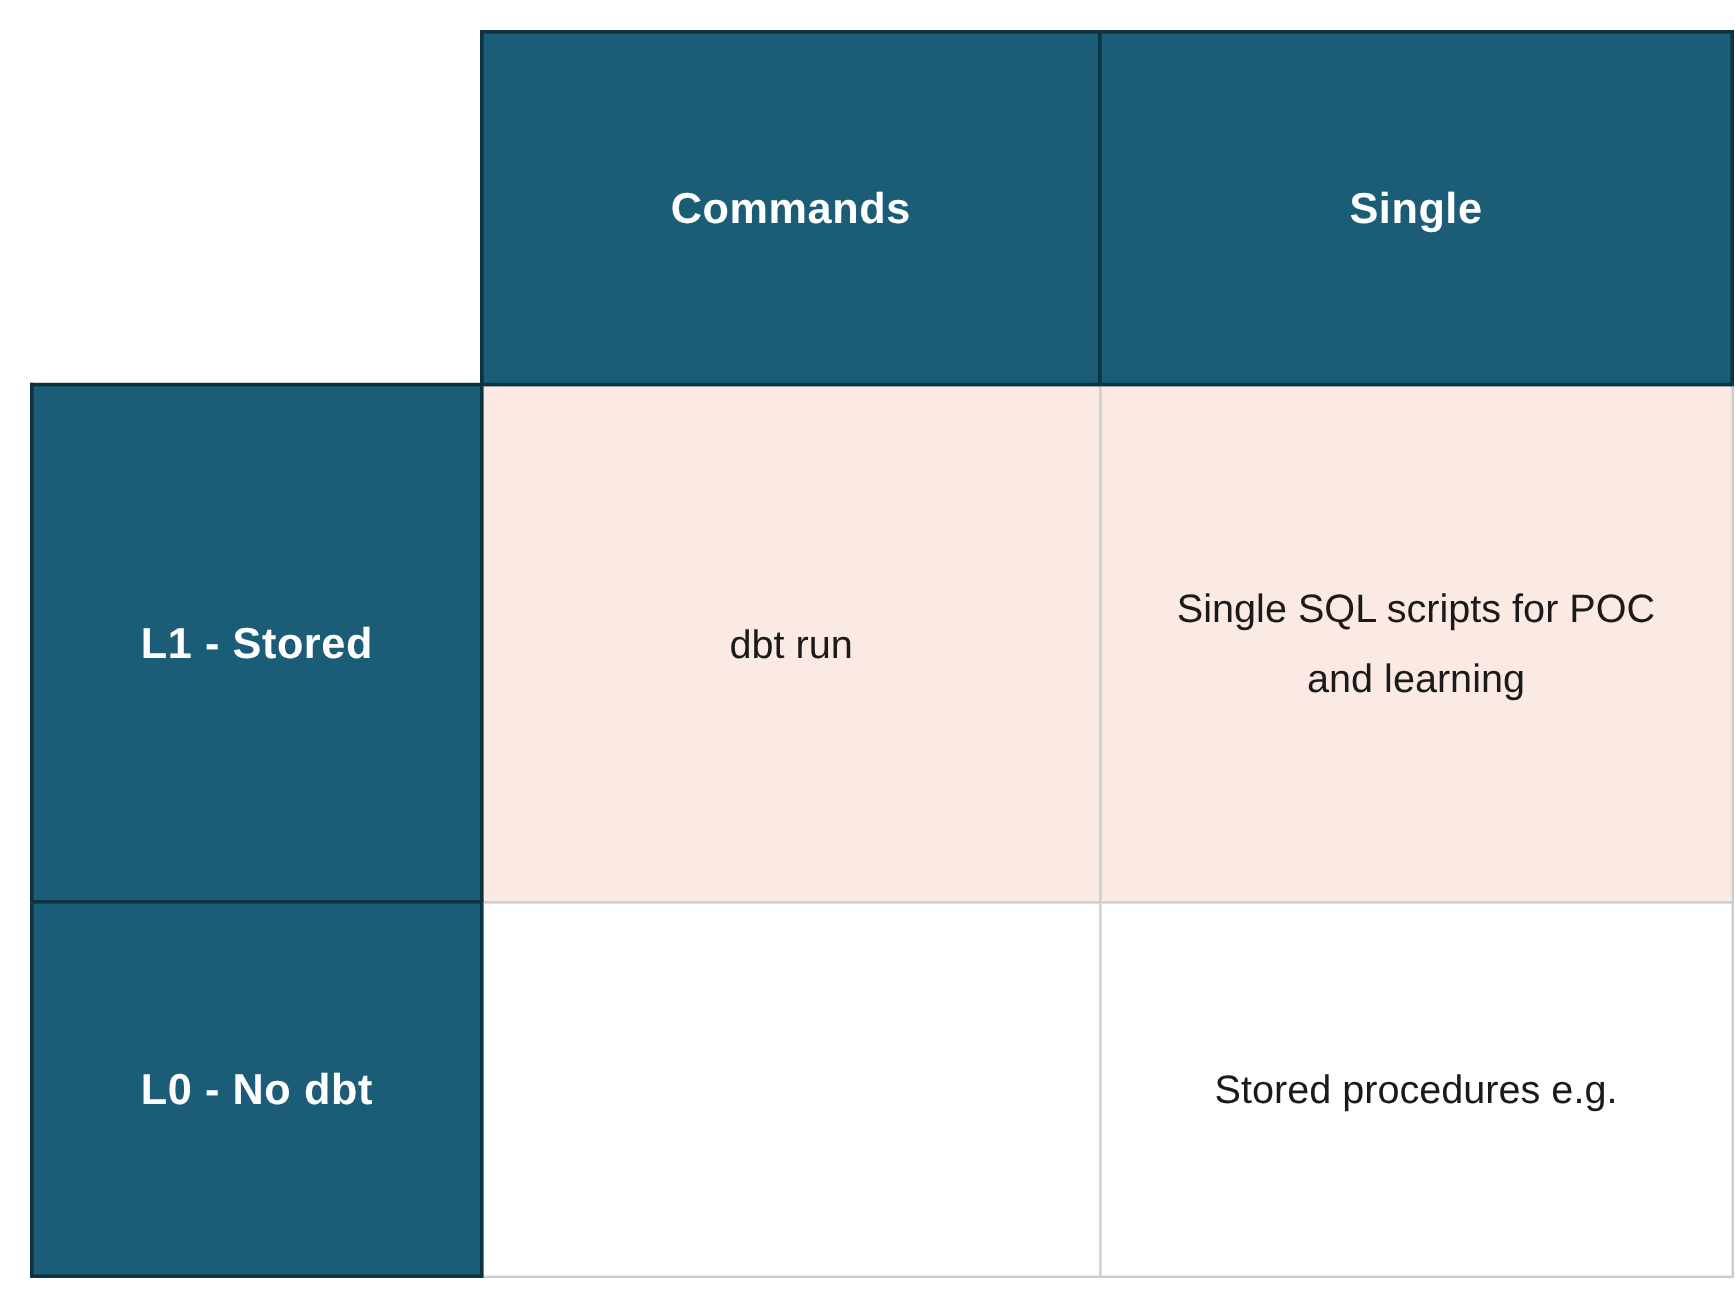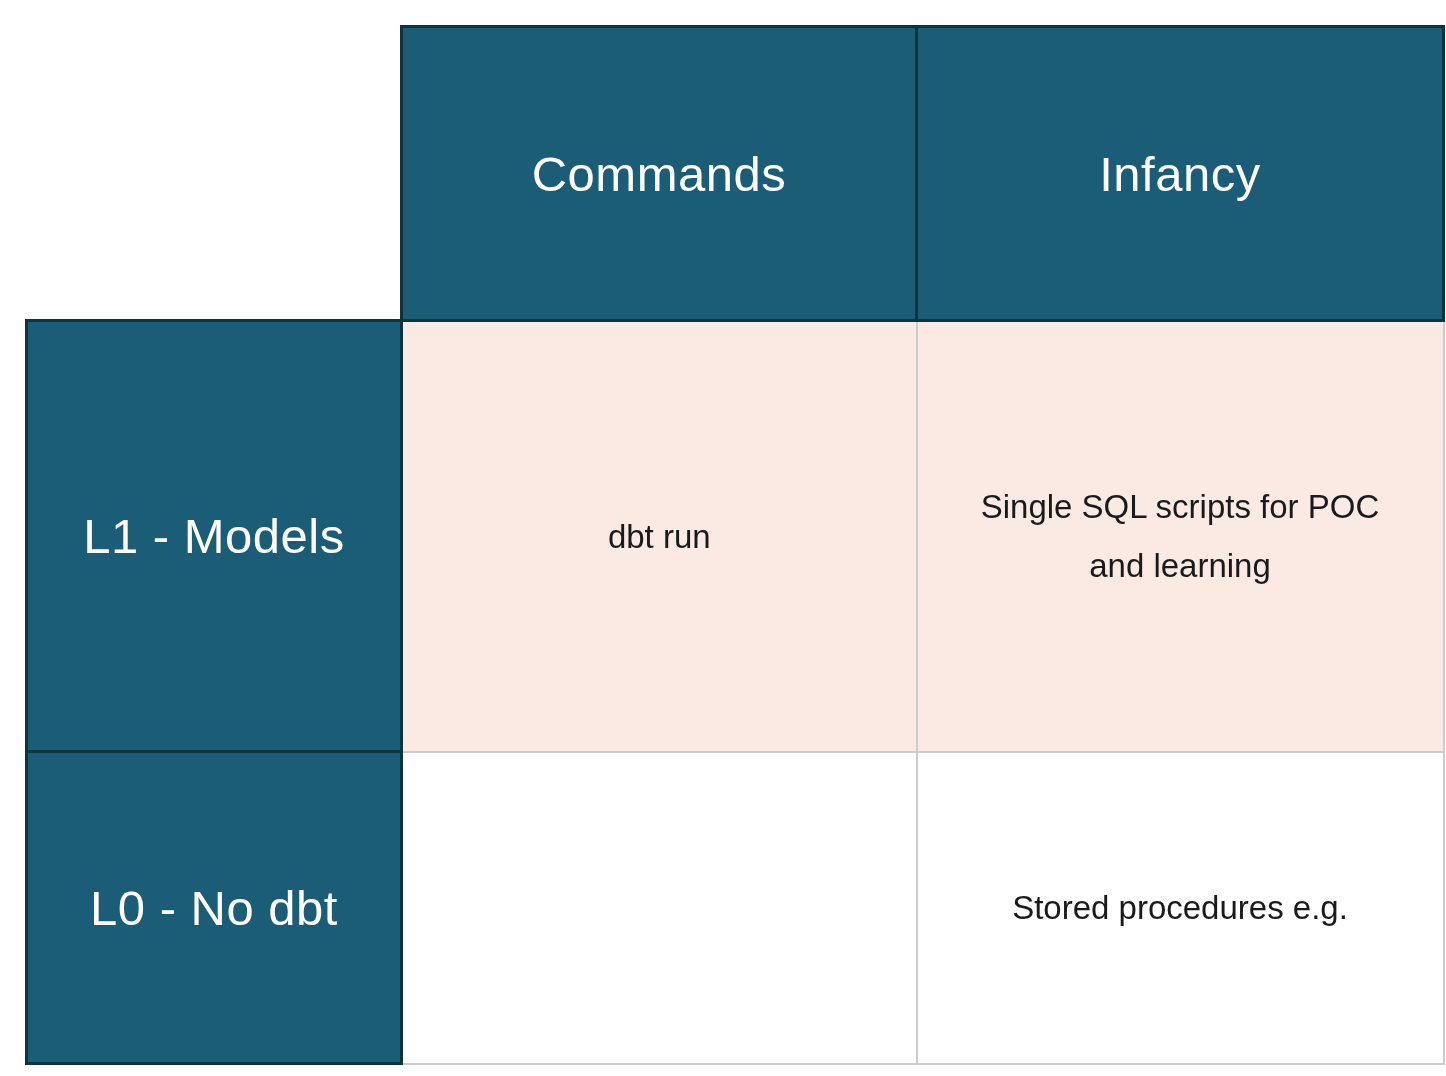--- a/index.html
+++ b/index.html
@@ -36,22 +36,22 @@
     padding: 0;
   }
   .corner-cell {
     background: #ffffff;
     border: none;
   }
   .teal-cell {
     background: var(--header-bg, #1B5C77);
     border: 3px solid var(--header-border, #0C3440);
     color: var(--header-text, #ffffff);
-    font-size: 49px;
-    font-weight: 400;
+    font-size: 36px;
+    font-weight: 700;
     letter-spacing: 0.5px;
   }
   .data-cell {
     border: 2px solid var(--cell-border, #CCCCCC);
     color: var(--cell-text, #1A1A1A);
     font-size: 33px;
     font-weight: 400;
     line-height: 1.8;
   }
   tr.r-l1 .data-cell { background: var(--row-l1-bg, #FBE9E4); }
@@ -70,26 +70,26 @@
     <col class="c-commands">
     <col class="c-models">
   </colgroup>
   <tbody>
     <tr class="r-header">
       <td class="corner-cell"></td>
       <th class="teal-cell">
         <span class="cell-text">Commands</span>
       </th>
       <th class="teal-cell">
-        <span class="cell-text">Infancy</span>
+        <span class="cell-text">Single</span>
       </th>
     </tr>
     <tr class="r-l1">
       <th class="teal-cell">
-        <span class="cell-text">L1 - Models</span>
+        <span class="cell-text">L1 - Stored</span>
       </th>
       <td class="data-cell">
         <span class="cell-text">dbt run</span>
       </td>
       <td class="data-cell">
         <span class="cell-text">Single SQL scripts for POC and learning</span>
       </td>
     </tr>
     <tr class="r-l0">
       <th class="teal-cell">

